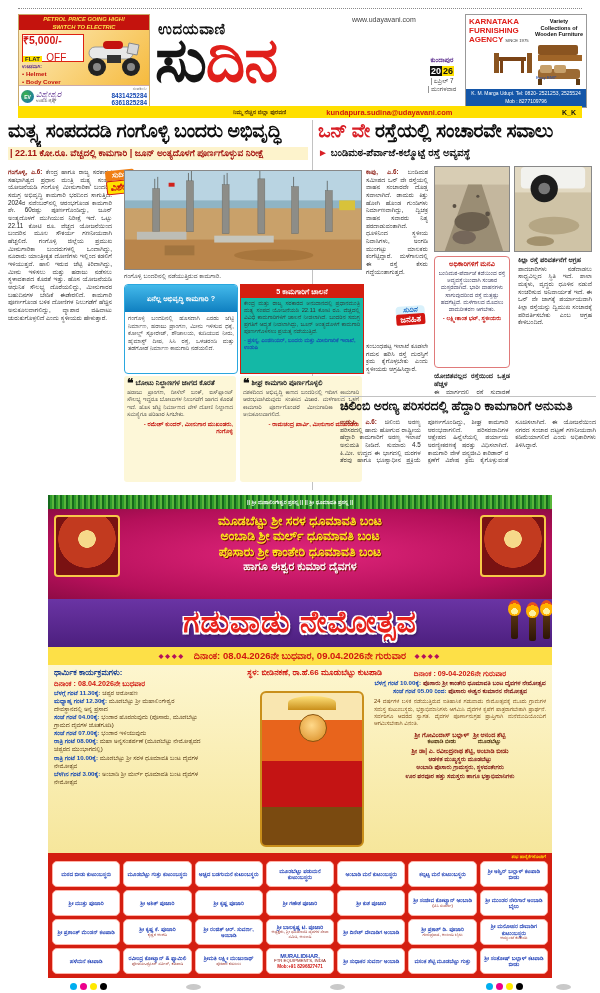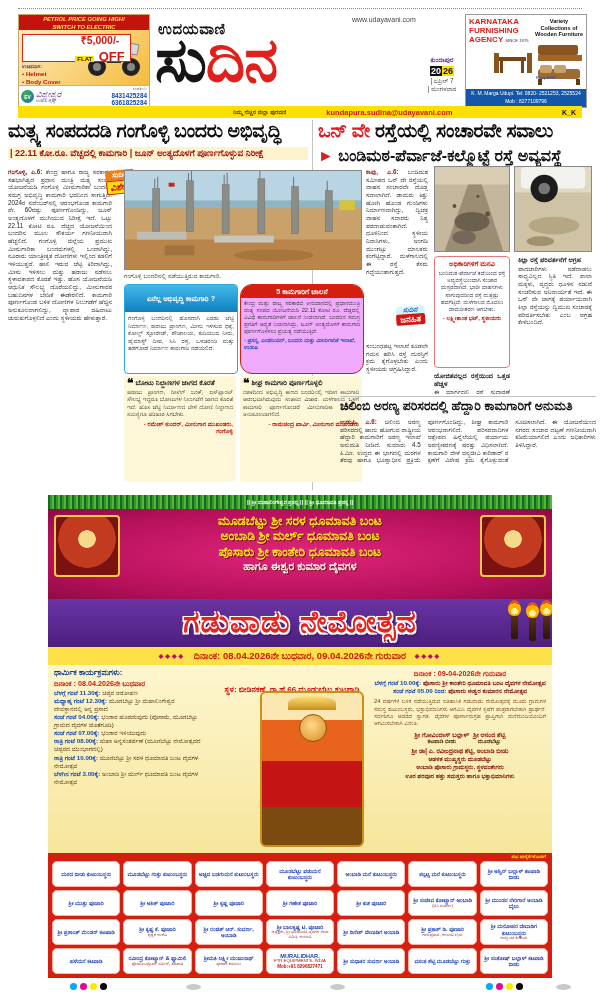--- a/index.html
+++ b/index.html
@@ -6,24 +6,24 @@
   #page{position:relative;width:600px;height:993px;background:#ffffff;overflow:hidden;
         font-family:"Liberation Sans",sans-serif;color:#1a1a1a;}
   .abs{position:absolute;}
   .jus{text-align:justify;}
   
   .topdots{left:18px;top:8px;width:564px;border-top:1.5px dotted #8a8a8a;height:0;}
   .scooter-ad{left:18px;top:14px;width:130px;height:92px;border:1px solid #c9a96a;
       background:linear-gradient(135deg,#fdf0c6 0%,#f9c648 55%,#f executive 100%);background:linear-gradient(135deg,#fdf0c6,#f5b42e);}
   .sa-strip{left:0;top:0;width:130px;height:15px;background:#c4130d;color:#ffe34d;
       font-size:5.8px;font-weight:bold;font-style:italic;text-align:center;line-height:1.3;padding-top:1px;box-sizing:border-box;}
-  .sa-offer{left:3px;top:19px;width:60px;height:26px;background:#fff;border:1.5px solid #d21; text-align:center;padding-left:47px;}
+  .sa-offer{left:3px;top:19px;width:60px;height:26px;background:#fff;border:1.5px solid #d21; text-align:left;}
   .sa-price{color:#d21611;font-weight:bold;font-size:10.5px;line-height:1.1;}
   .sa-flat{background:#ffe000;color:#222;font-weight:bold;font-size:6px;padding:0 2px;}
-  .sa-off{color:#d21611;font-weight:bold;font-size:13px;}
+  .sa-off{color:#d21611;font-weight:normal;font-size:10px;}
   .sa-free{left:3px;top:48px;font-size:5px;color:#5b2d8e;font-weight:bold;}
   .sa-item{color:#c4130d;font-weight:bold;font-size:6.2px;line-height:1.25;}
   .sa-emi{color:#1649b4;font-size:4.8px;}
   .sa-bottom{left:0;top:70px;width:130px;height:22px;background:#fff;border-top:1px solid #caa;display:flex;align-items:center;padding:0 2px;box-sizing:border-box;gap:2px;}
   .sa-logo{width:13px;height:13px;border-radius:50%;background:radial-gradient(circle at 35% 35%,#3db54a,#1565c0);flex:0 0 auto;color:#fff;font-size:5px;font-weight:bold;display:flex;align-items:center;justify-content:center;}
   .sa-brand{color:#5b2d8e;font-weight:normal;font-style:italic;font-size:8.5px;line-height:1;}
   .sa-brand small{display:block;color:#333;font-size:4.5px;font-style:normal;}
   .sa-phones{margin-left:auto;text-align:right;color:#1649b4;font-weight:bold;font-size:6.4px;line-height:1.15;}
   .sa-phones small{display:block;color:#555;font-size:4.2px;font-weight:normal;}
   .sa-scooter{right:2px;top:18px;}
@@ -47,38 +47,38 @@
   .ystrip{left:18px;top:106px;width:564px;height:12px;background:#ffdf00;display:flex;align-items:center;font-size:6px;}
   .ys-tag{margin-left:215px;color:#5a3d00;font-weight:bold;}
   .ys-mail{margin-left:40px;color:#d21611;font-weight:bold;font-size:7.5px;}
   .ys-code{margin-left:auto;margin-right:6px;color:#111;font-weight:bold;font-size:7px;}
   
   .h1L{left:8px;top:120px;width:300px;font-size:19px;font-weight:bold;color:#0d0d0d;letter-spacing:-.3px;}
   .subL{left:8px;top:147px;width:300px;font-size:9px;font-weight:bold;color:#a31410;background:#fdf3cc;padding:1px 2px;box-sizing:border-box;}
   .vdiv{border-left:1px solid #c2c2c2;width:0;}
   .h1R{left:318px;top:120px;width:276px;font-size:19px;font-weight:bold;letter-spacing:-.3px;}
   .h1R .red{color:#d81f26;} .h1R .blk{color:#0d0d0d;}
-  .subR{left:318px;top:147px;width:276px;font-size:16px;font-weight:bold;color:#111;}
+  .subR{left:318px;top:147px;width:276px;font-size:10px;font-weight:bold;color:#111;}
   .subR .arrow{color:#d81f26;}
   
   .bodytxt{font-size:6.3px;line-height:1.22;color:#232323;}
   .byline{color:#8b1a10;font-weight:bold;}
   .caption{font-size:6.3px;color:#333;}
   
   .badge1{left:106px;top:170px;transform:rotate(-6deg);text-align:center;}
   .badge1 .a{display:block;background:#f07f13;color:#fff;font-weight:bold;font-size:7.5px;padding:0 4px;border-radius:2px;}
   .badge1 .b{display:block;background:#ffe000;color:#d21611;font-weight:bold;font-size:9.5px;padding:0 3px;border:1px solid #d21611;border-radius:2px;}
   .badge2{left:396px;top:306px;transform:rotate(-4deg);text-align:center;}
   .badge2 .a{display:block;color:#1565c0;font-style:italic;font-weight:bold;font-size:7px;background:#d9f1fb;border-radius:4px 4px 0 0;padding:0 4px;}
   .badge2 .b{display:block;background:#d21611;color:#fff;font-weight:bold;font-size:8.5px;padding:0 4px;border-radius:2px;}
   
   .boxblue{left:124px;top:284px;width:112px;height:88px;border:1.5px solid #2aa7df;border-radius:4px;overflow:hidden;background:#fff;}
   .boxblue .hd{background:linear-gradient(#43b9ea,#0f7fc0);color:#fff;font-weight:bold;font-size:7.2px;text-align:center;padding:9px;}
   .boxblue .bd{padding:3px;font-size:6px;line-height:1.25;color:#333;}
-  .boxred{left:240px;top:284px;width:122px;height:88px;border:1.5px solid #d41e10;border-radius:12px;overflow:hidden;background:#f0abfc;}
+  .boxred{left:240px;top:284px;width:122px;height:88px;border:1.5px solid #d41e10;border-radius:0;overflow:hidden;background:#14b8a6;}
   .boxred .hd{background:#d41e10;color:#fff;font-weight:bold;font-size:7.2px;text-align:center;padding:2px;}
   .boxred .bd{padding:2px 3px;font-size:5.8px;line-height:1.2;color:#333;}
   .boxred .src{color:#1649b4;font-weight:bold;font-size:5.6px;padding:0 3px;}
   .qbox{background:#fdf7d8;border-radius:3px;padding:3px;}
   .qbox .qt{font-weight:bold;font-size:7px;color:#222;line-height:1.15;}
   .qmark{color:#111;font-size:12px;font-weight:bold;float:left;margin-right:2px;line-height:.8;}
   .qbox .bd{font-size:5.9px;line-height:1.25;color:#333;margin-top:2px;}
   .qbox .src{color:#c4130d;font-weight:bold;font-size:6px;text-align:right;margin-top:2px;}
   .q2box{border:1px solid #e07a7a;border-radius:4px;background:#fff;padding:3px;}
   .q2box .qt{color:#c4130d;font-weight:bold;font-size:6.8px;text-align:center;}
@@ -108,21 +108,21 @@
   .flame{position:absolute;width:13px;height:16px;border-radius:50% 50% 50% 50%/60% 60% 40% 40%;
      background:radial-gradient(circle at 50% 70%,#fff3a0 0 25%,#ffb100 26% 60%,#e8501c 61%);}
   .band3{left:0;top:152px;width:504px;height:18px;background:#fde047;color:#d0160f;font-weight:bold;
      font-size:9.5px;text-align:center;line-height:18px;}
   .band3::before,.band3::after{content:"◆◆◆◆";color:#b5105a;font-size:6px;letter-spacing:2px;margin:0 6px;vertical-align:1px;}
   .tbody{left:0;top:170px;width:504px;height:188px;background:linear-gradient(#fdf6cf,#f6e69b);}
   .prog-h{color:#123a8f;font-weight:bold;font-size:7.8px;}
   .prog-date{color:#d0160f;font-weight:bold;font-size:7.2px;margin:1px 0;}
   .pline{font-size:6.2px;line-height:1.3;color:#4a2c08;}
   .pline .pt{color:#1649b4;font-weight:bold;}
-  .venue{color:#d0160f;font-weight:bold;font-size:8px;text-align:center;line-height:1.25;margin-top:17px;}
+  .venue{color:#d0160f;font-weight:bold;font-size:8px;text-align:right;line-height:1.25;}
   .performer{border:2px solid #c98f1b;border-radius:6px;
      background:linear-gradient(#f9e6b0 0 18%,#e8641c 18% 45%,#c41414 45% 75%,#7a4a10 75%);}
   .perf-face{position:absolute;left:50%;top:14%;width:26px;height:26px;margin-left:-13px;border-radius:50%;
      background:radial-gradient(circle at 45% 40%,#ffd98a,#d8891f);border:1px solid #8a5410;}
   .perf-crown{position:absolute;left:50%;top:2%;width:48px;height:14px;margin-left:-24px;border-radius:50% 50% 0 0;
      background:linear-gradient(#ffe27a,#c98f1b);}
   .tnote{font-size:5.7px;line-height:1.3;color:#6b3a08;text-align:justify;}
   .patron{font-size:6.4px;color:#8a1208;font-weight:bold;text-align:center;line-height:1.2;}
   .patron span{display:block;font-weight:bold;color:#4a2c08;font-size:5.8px;}
   .pwide{font-size:6.4px;color:#8a1208;font-weight:bold;text-align:center;margin-top:2px;}

